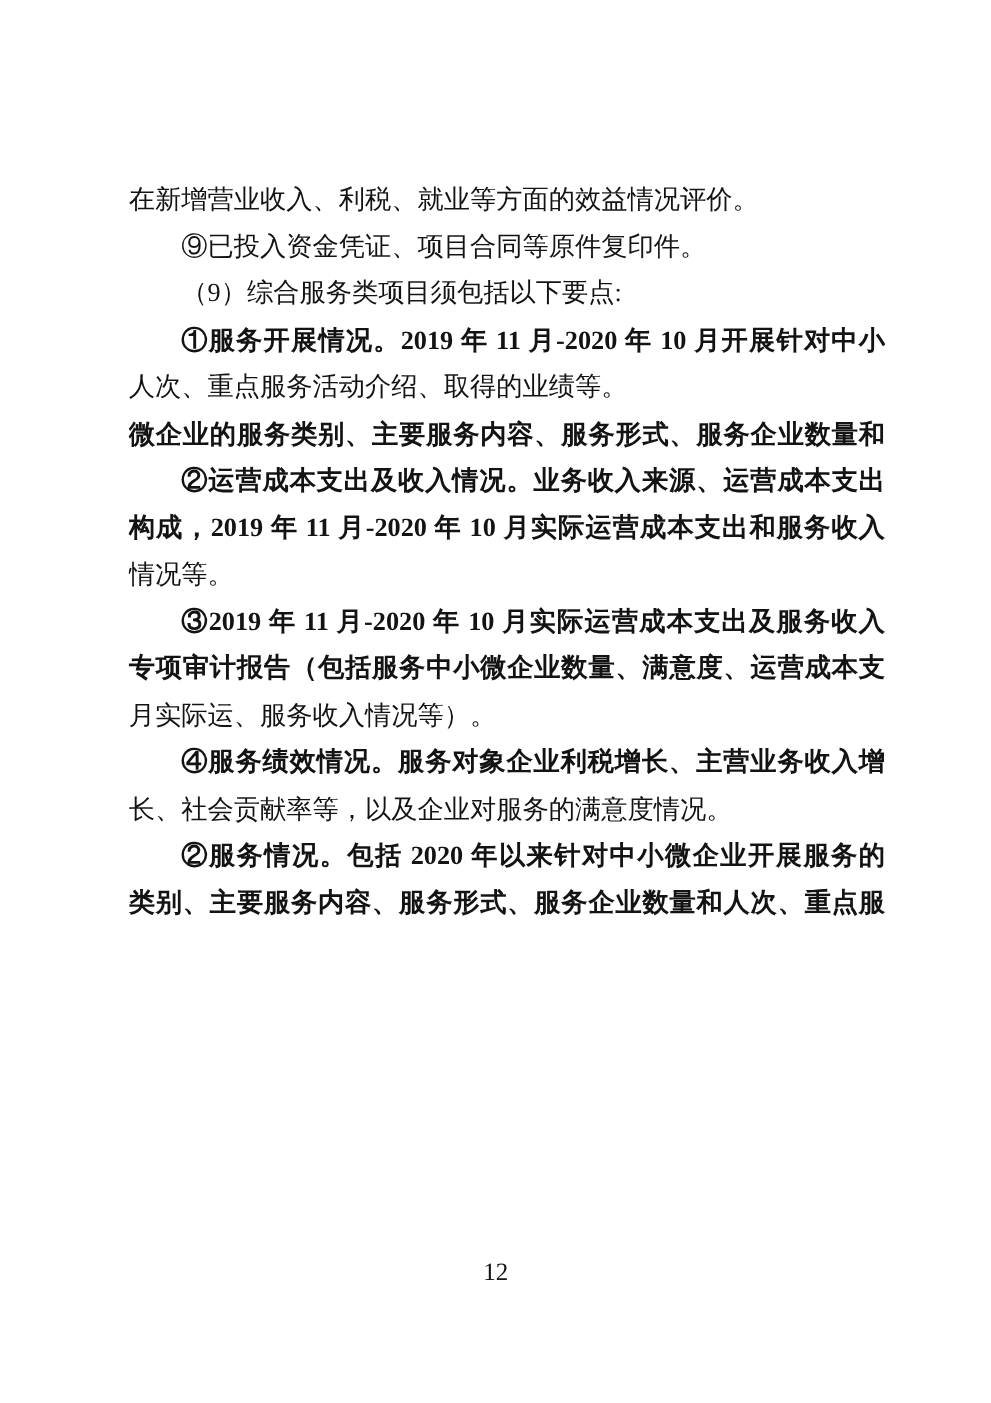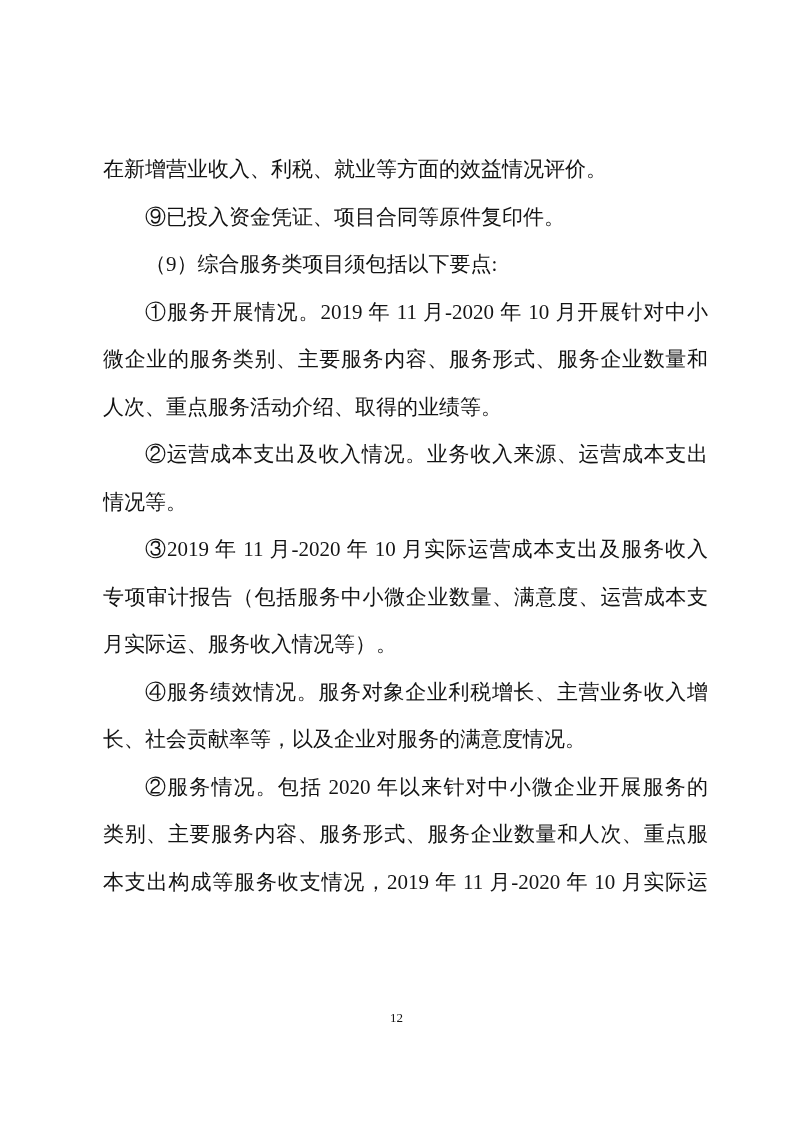--- a/index.html
+++ b/index.html
@@ -22,74 +22,74 @@
     top: 141px;
     width: 605px;
     font-size: 21px;
     line-height: 37.5px;
   }
   .para { margin: 0; padding: 0; }
   .line {
     height: 37.5px;
     overflow: hidden;
     text-align: left;
-    margin-top: 10px;
   }
   .line.fill {
     text-align: justify;
     text-align-last: justify;
+    font-weight: bold;
   }
   .para.indent .line:first-child {
     text-indent: 2em;
   }
   .footer {
     position: absolute;
     top: 1006px;
     left: 0;
     width: 793px;
     text-align: center;
-    font-size: 13px;
+    font-size: 20px;
     line-height: 24px;
     color: #131313;
   }
 </style>
 </head>
 <body>
 
 <div class="page">
   <div class="content">
       <div class="para">
         <div class="line">在新增营业收入、利税、就业等方面的效益情况评价。</div>
       </div>
       <div class="para indent">
         <div class="line">⑨已投入资金凭证、项目合同等原件复印件。</div>
       </div>
       <div class="para indent">
         <div class="line">（9）综合服务类项目须包括以下要点:</div>
       </div>
       <div class="para indent">
         <div class="line fill">①服务开展情况。2019 年 11 月-2020 年 10 月开展针对中小</div>
+        <div class="line">人次、重点服务活动介绍、取得的业绩等。</div>
         <div class="line fill">微企业的服务类别、主要服务内容、服务形式、服务企业数量和</div>
-        <div class="line">人次、重点服务活动介绍、取得的业绩等。</div>
       </div>
       <div class="para indent">
         <div class="line fill">②运营成本支出及收入情况。业务收入来源、运营成本支出</div>
+        <div class="line fill">构成，2019 年 11 月-2020 年 10 月实际运营成本支出和服务收入</div>
         <div class="line">情况等。</div>
       </div>
       <div class="para indent">
         <div class="line fill">③2019 年 11 月-2020 年 10 月实际运营成本支出及服务收入</div>
         <div class="line fill">专项审计报告（包括服务中小微企业数量、满意度、运营成本支</div>
         <div class="line">月实际运、服务收入情况等）。</div>
       </div>
       <div class="para indent">
         <div class="line fill">④服务绩效情况。服务对象企业利税增长、主营业务收入增</div>
         <div class="line">长、社会贡献率等，以及企业对服务的满意度情况。</div>
       </div>
       <div class="para indent">
       </div>
       <div class="para indent">
         <div class="line fill">②服务情况。包括 2020 年以来针对中小微企业开展服务的</div>
         <div class="line fill">类别、主要服务内容、服务形式、服务企业数量和人次、重点服</div>
-        <div class="line fill">本支出构成等服务收支情况，2019 年 11 月-2020 年 10 月实际运</div>
       </div>
     </div>
   <div class="footer">12</div>
 </div>
 
 </body></html>

